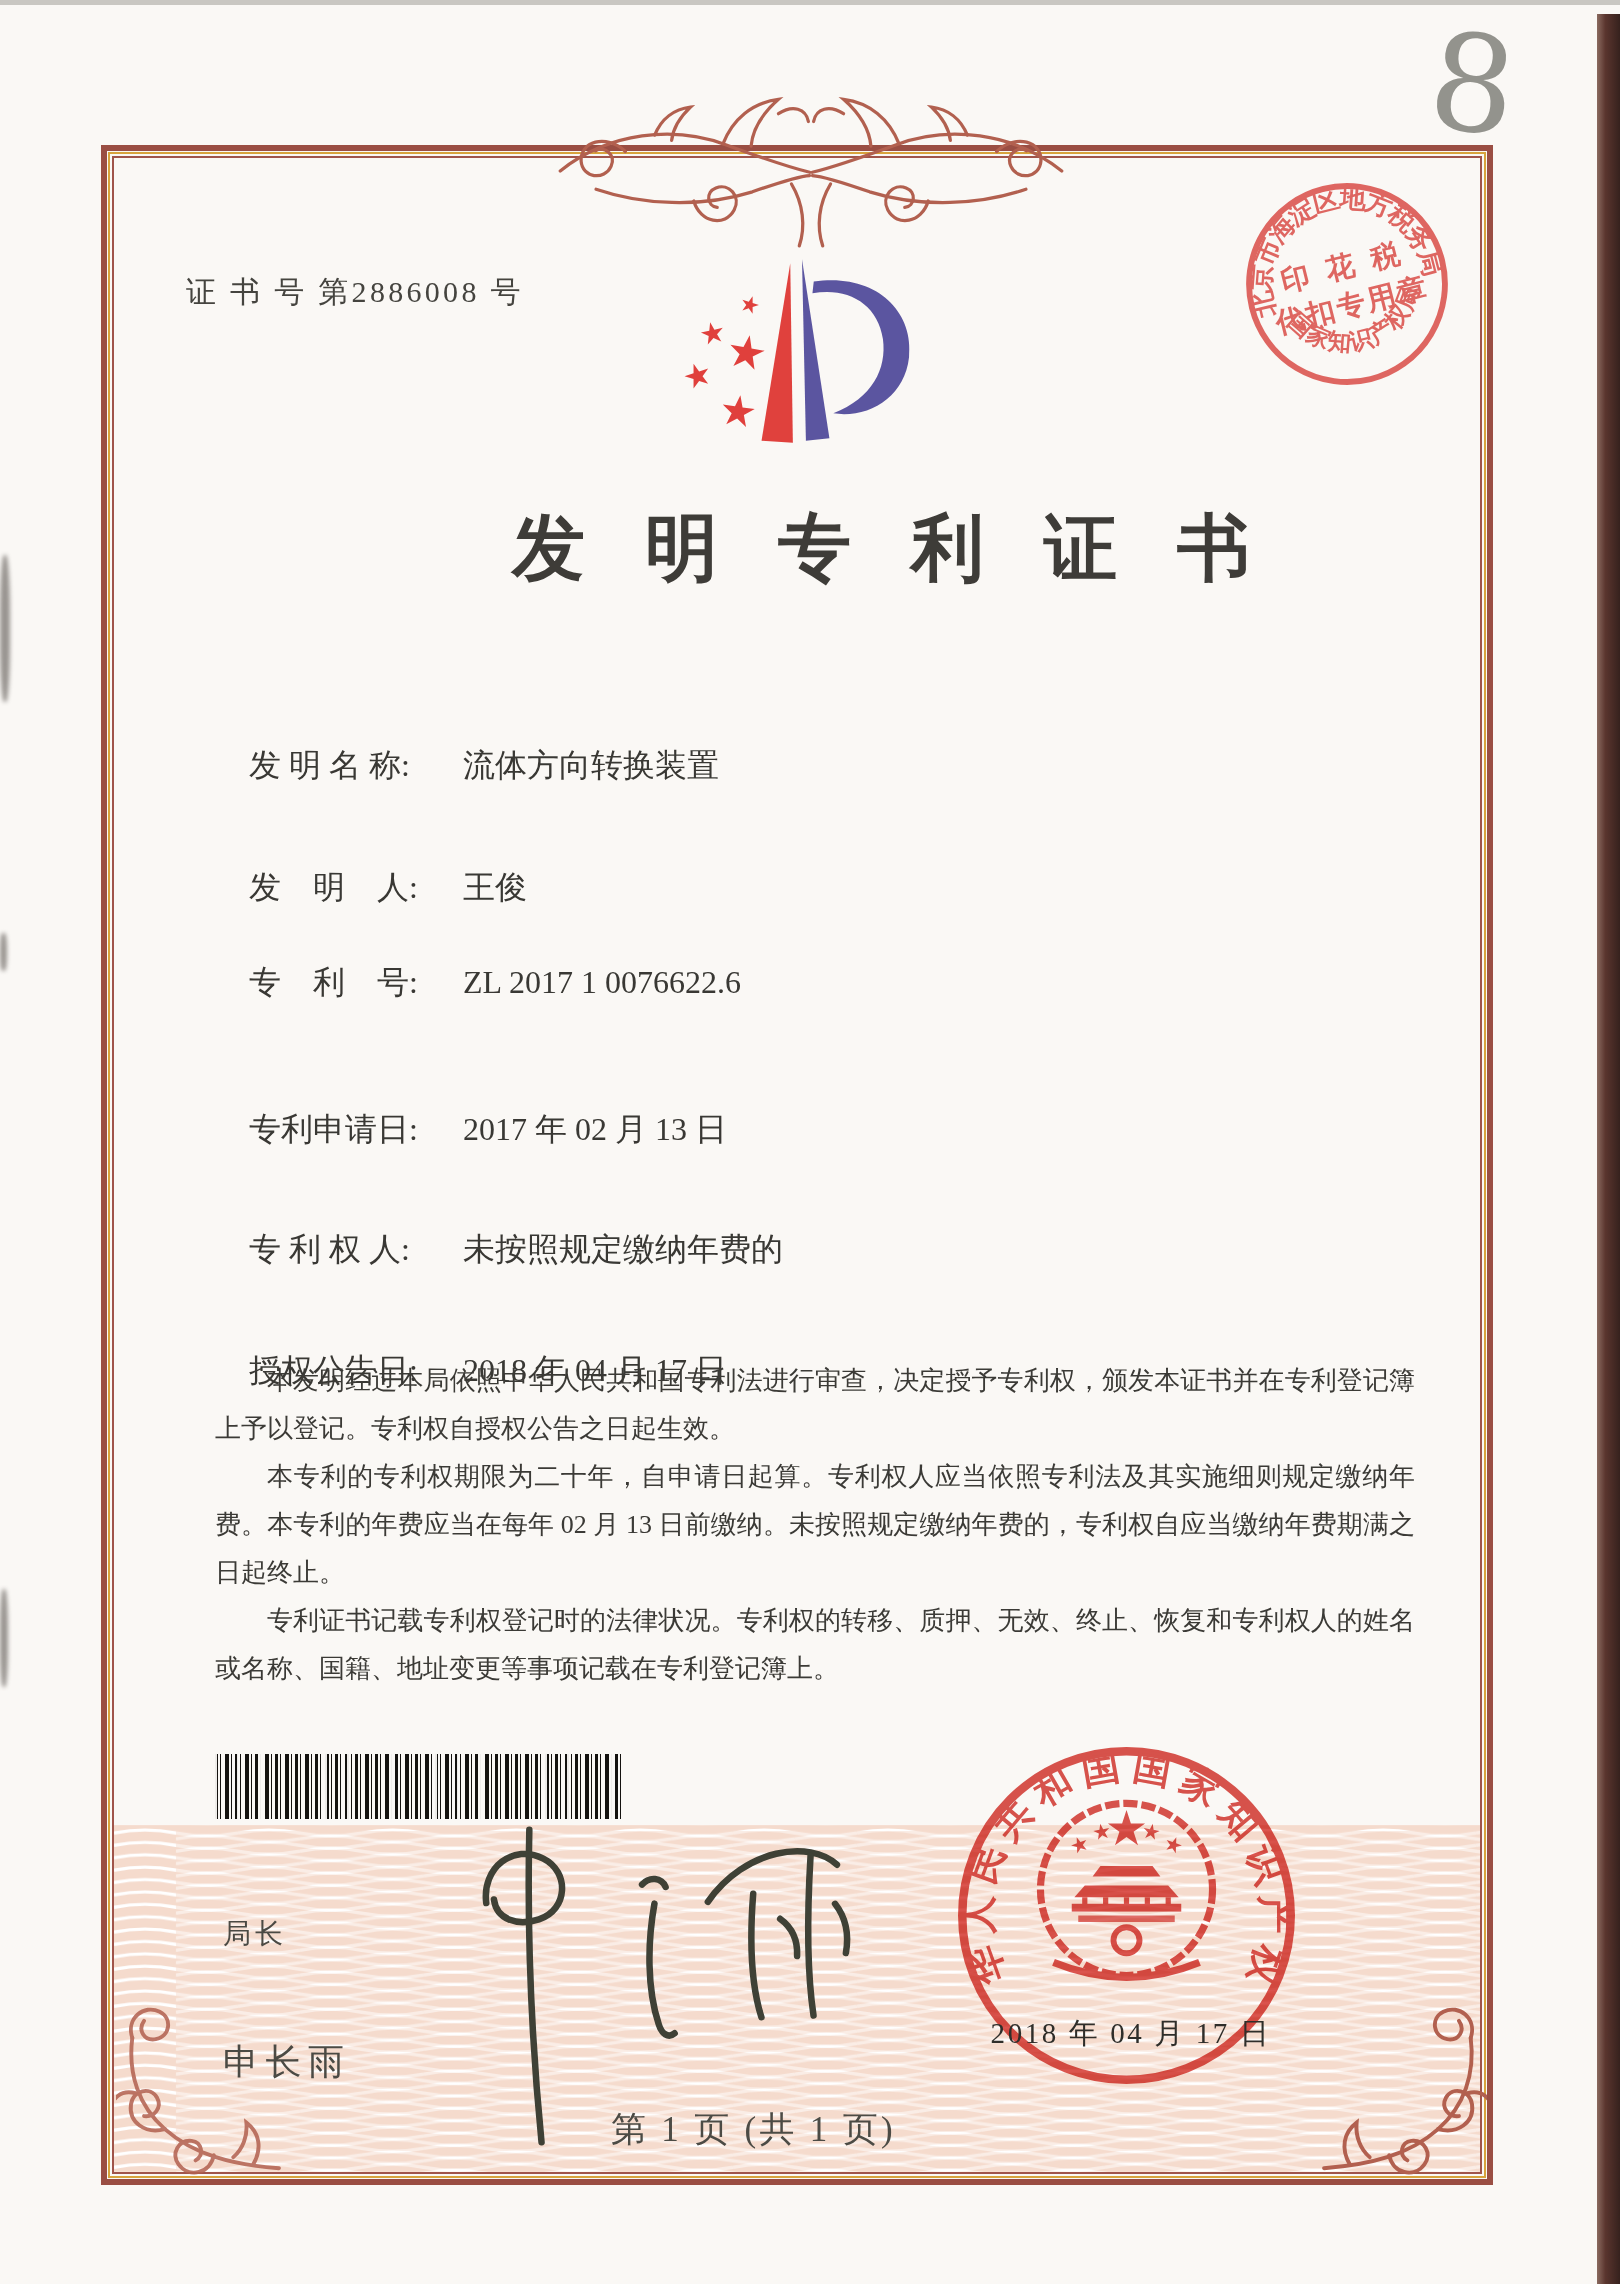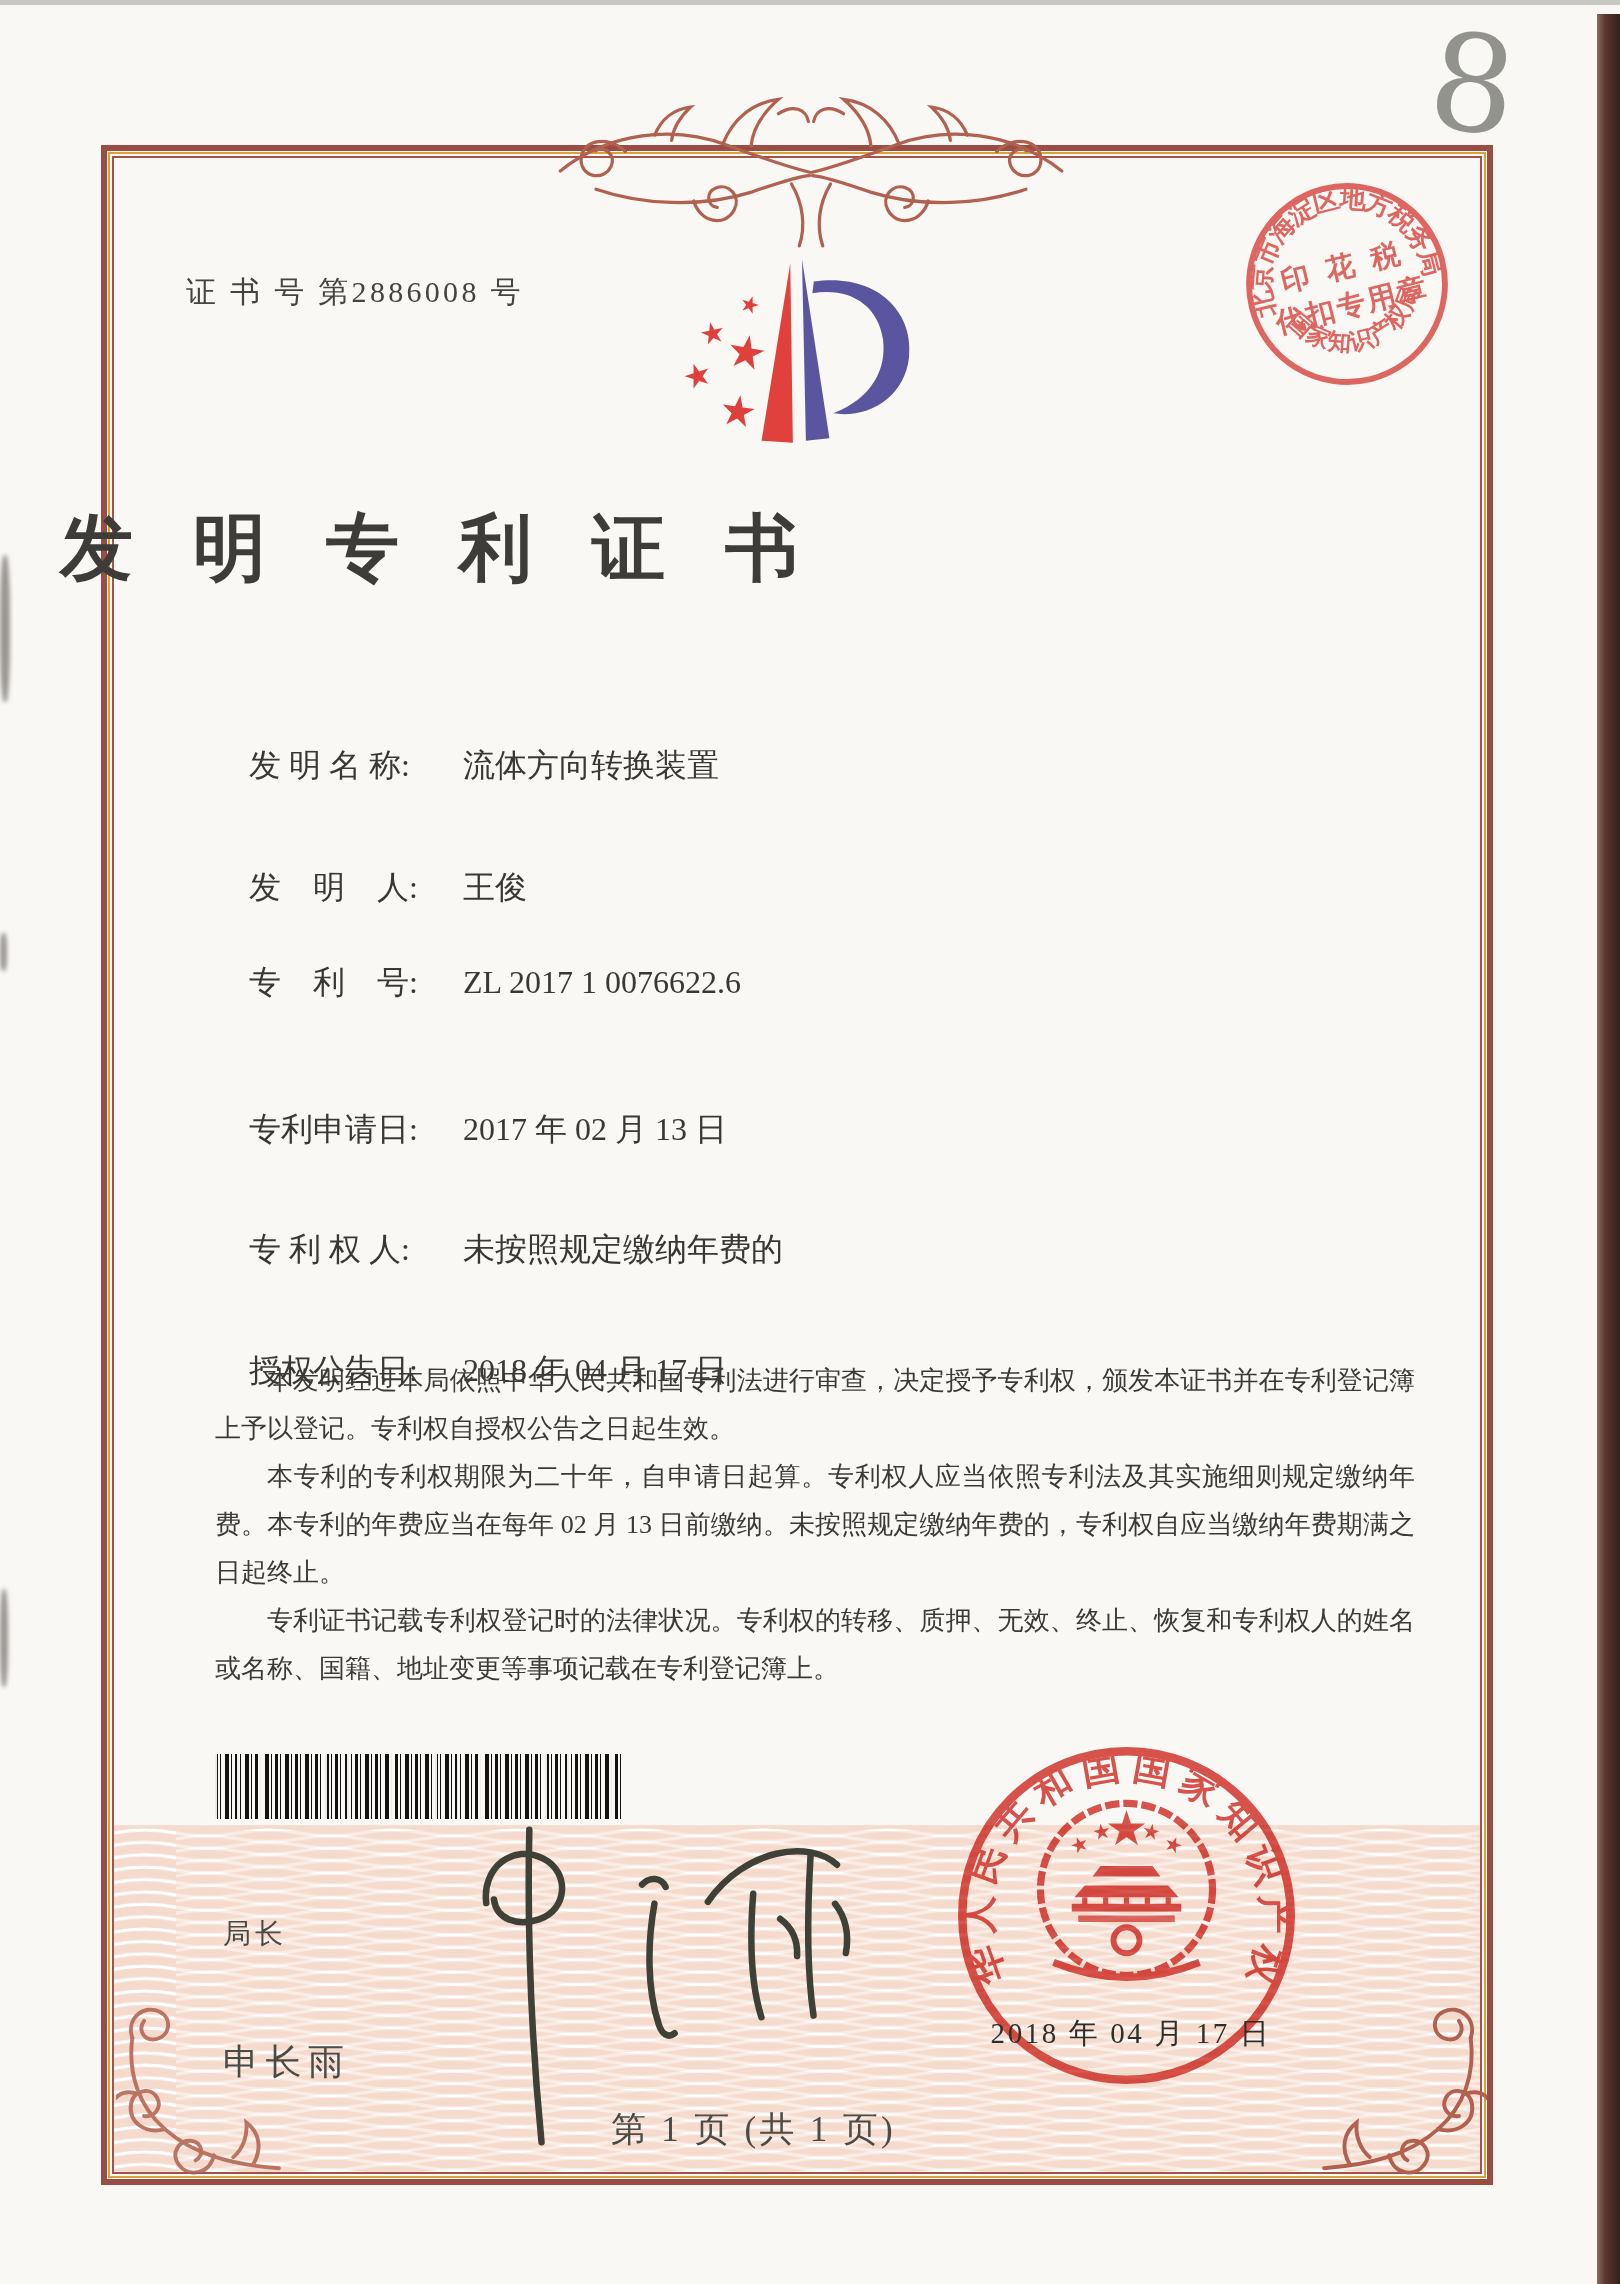--- a/index.html
+++ b/index.html
@@ -12,21 +12,21 @@
       background:linear-gradient(90deg,#8a6a5f 0%,#5a352e 35%,#33201c 100%);}
   .smudge{background:#4a443f;border-radius:40%;filter:blur(2px);opacity:.55;}
   .handwritten{left:1430px;top:6.5px;font-size:134px;font-weight:400;color:#93938d;
       transform:rotate(6deg);font-family:"DejaVu Serif",serif;}
   
   .frame{left:101px;top:145px;width:1392px;height:2040px;box-sizing:border-box;
       border:6.5px solid #9a4e43;}
   .frame .inner1{position:absolute;inset:1.3px;border:2px solid #d8a33c;}
   .frame .inner2{position:absolute;inset:4.6px;border:2px solid #a0544a;}
   .cert-no{left:186px;top:272px;font-size:30px;letter-spacing:3.3px;color:#45443f;white-space:pre;}
-  .title{left:0;width:1310px;top:500px;text-align:left;font-size:73px;font-weight:700;
+  .title{left:0;width:1310px;top:500px;text-align:right;font-size:73px;font-weight:700;
       letter-spacing:60px;text-indent:60px;color:#3e3c38;}
   .field-row{left:217px;font-size:32px;color:#393834;white-space:pre;}
   .field-label{display:inline-block;min-width:190px;}
   .field-value{margin-left:24px;}
   .paras{left:215px;top:1357px;width:1200px;font-size:26px;line-height:48px;
       text-align:justify;color:#3b3a36;}
   .paras p{margin:0;text-indent:2em;}
   .barcode{left:215px;top:1754px;width:409px;height:65px;
       background:
         repeating-linear-gradient(90deg, rgba(250,248,245,.95) 0 2px, transparent 2px 22px),

